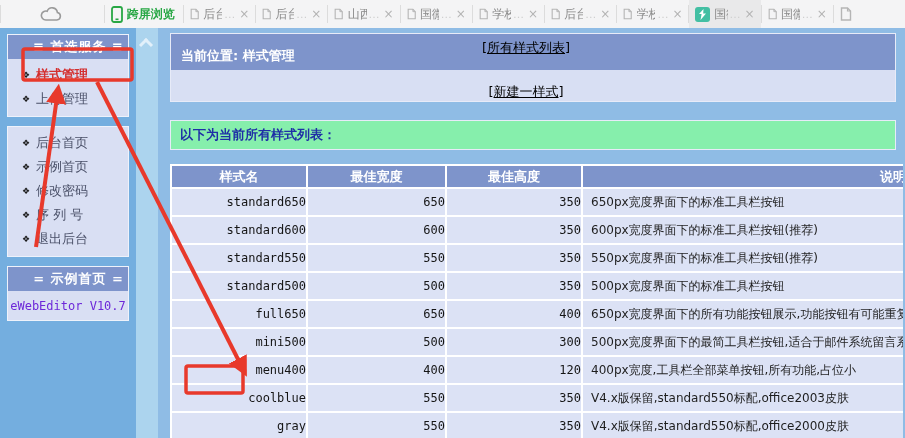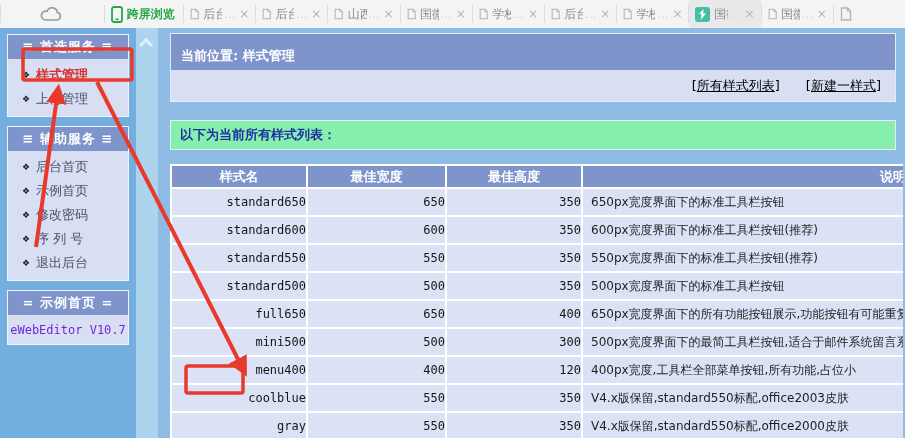--- a/index.html
+++ b/index.html
@@ -20,41 +20,41 @@
   .tab .close { font-size:12px; color:#b3b3b3; margin-left:auto; }
   .tab.active { background:#e9e9ea; }
   .brandicon { width:15px; height:15px; border-radius:3px; background:#43BFA3; display:flex;
                align-items:center; justify-content:center; flex:none; }
 
   
   .content { display:flex; height:410px; }
   .sidebar { width:136px; background:#74AEDF; padding:6px 7px; flex:none; }
   .sb-box { border:1px solid #eef2fb; margin-bottom:9px; }
   .sb-head { background:#7E94CB; color:#fff; font-size:13px; font-weight:bold;
-             text-align:center; padding:3px 4px; letter-spacing:1px; }
+             text-align:right; padding:3px 4px; letter-spacing:1px; }
   .sb-body { background:#D9DFF3; padding:4px 0 5px 0; }
   .sb-item { display:flex; align-items:center; gap:6px; padding:3px 0 3px 14px;
              font-size:13px; color:#4a5068; cursor:pointer; }
   .sb-item .bullet { font-size:9px; color:#1b1b1b; }
   .sb-item.hot { color:#d42f2f; text-decoration:underline; font-weight:bold; }
   .ver { font-family:"DejaVu Sans Mono", monospace; font-size:12px; color:#6d28d9;
          text-align:center; padding:4px 0 2px; }
   .help { font-size:13px; font-weight:bold; color:#15172b; text-align:center; padding:3px 0 4px; cursor:pointer; }
 
   .strip { width:22px; background:#ACD4EE; flex:none; position:relative; cursor:pointer; }
   .chev { position:absolute; left:5px; top:12px; width:10px; height:10px;
           border-top:3px solid #e2f0fa; border-right:3px solid #e2f0fa;
           transform:rotate(-45deg); }
 
   .main { flex:1; padding:5px 0 0 12px; overflow:hidden; }
   .boxA { width:726px; border:1px solid #e7ebf8; }
   .boxA-head { background:#7E94CB; color:#fff; font-weight:bold; font-size:13px;
                padding:13px 0 5px 10px; }
   .boxA-links { background:#D8DFF3; height:31px; display:flex; align-items:center;
-                justify-content:flex-end; gap:26px; padding-right:14px; }
+                justify-content:flex-end; gap:26px; padding-right:14px;flex-direction:column; }
   .qlink { font-size:13px; color:#000; cursor:pointer; white-space:nowrap; }
   .qlink .u { text-decoration:underline; }
 
   .boxB { width:726px; background:#86efac; border:1px solid #e7ebf8; margin-top:18px;
           padding:5px 0 5px 9px; font-size:13px; font-weight:bold; color:#1F2FA6; }
 
   .tablewrap { margin-top:14px; width:733px; overflow:hidden; }
   table.styles { border-collapse:separate; border-spacing:2px; background:#ffffff;
                  table-layout:fixed; width:1035px; }
   table.styles th { background:#7E94CB; color:#fff; font-size:13px; font-weight:bold;
@@ -210,21 +210,20 @@
             <span>样式管理</span>
           </div>
           <div class="sb-item">
             <span class="bullet">❖</span>
             <span>上传管理</span>
           </div>
         </div>
       </div>
 
       <div class="sb-box">
-        <div class="sb-head">≡ 辅助服务 ≡</div>
         <div class="sb-body">
           <div class="sb-item">
             <span class="bullet">❖</span>
             <span>后台首页</span>
           </div>
           <div class="sb-item">
             <span class="bullet">❖</span>
             <span>示例首页</span>
           </div>
           <div class="sb-item">

